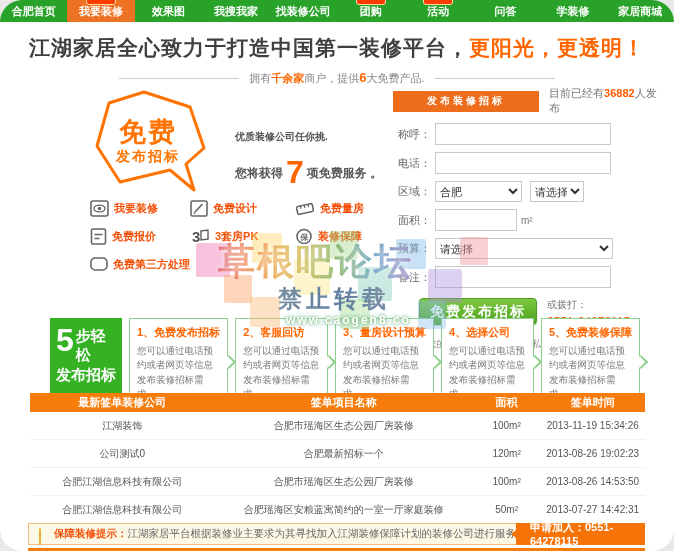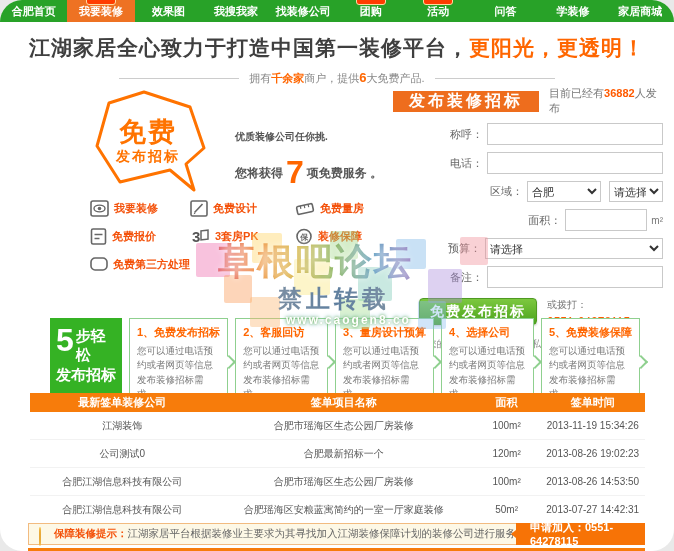--- a/index.html
+++ b/index.html
@@ -40,30 +40,30 @@
   
   .services { position:absolute; top:200px; left:90px; width:305px;
               display:grid; grid-template-columns:100px 105px 100px; row-gap:11px; }
   .service { display:flex; align-items:center; gap:5px; cursor:pointer; }
   .service .label { font-size:11px; font-weight:bold; color:#f4520b; white-space:nowrap; }
   .service svg { flex:0 0 auto; }
 
   
   .form { position:absolute; top:86px; left:393px; width:270px; }
   .form-head { display:flex; align-items:center; gap:10px; }
-  .ribbon { width:152px; height:21px; background:#ee6d1d; color:#fff; font-size:16px; font-weight:bold;
+  .ribbon { width:152px; height:21px; background:#ee6d1d; color:#fff; font-size:10px; font-weight:bold;
             display:flex; align-items:center; justify-content:center; letter-spacing:3px; cursor:pointer; }
   .count { font-size:11px; color:#777; }
   .count b { color:#ff5a00; }
-  .frow { display:flex; align-items:center; margin-top:7px;justify-content:flex-end; }
+  .frow { display:flex; align-items:center; margin-top:7px; }
   .flabel { width:38px; font-size:11px; color:#666; text-align:right; margin-right:4px; white-space:nowrap; }
   .finput { height:22px; border:1px solid #c9c9c9; background:#fff; width:176px; font-size:11px; padding:0 4px; }
   .finput.area { width:82px; }
   .fselect { height:21px; border:1px solid #c9c9c9; background:#fff; font-size:11px; color:#333; }
-  .sel-city { width:74px; margin-right:8px; }
+  .sel-city { width:87px; margin-right:8px; }
   .sel-district { width:54px; }
   .sel-budget { width:178px; }
   .unit { font-size:10px; color:#777; margin-left:4px; }
   .submit-row { display:flex; align-items:flex-start; margin-top:10px; padding-left:26px; }
   .btn-submit { width:118px; height:27px; border:1px solid #4f9a22; border-radius:4px;
                 background:linear-gradient(#7cc83f,#4ca31d); color:#fff; font-size:14px; font-weight:bold;
                 letter-spacing:2px; cursor:pointer; box-shadow:0 1px 2px rgba(0,0,0,.2); }
   .call-col { margin-left:10px; }
   .or-call { font-size:10px; color:#777; }
   .phone { margin-top:3px; font-size:12px; font-weight:normal; color:#ff5a00; }

